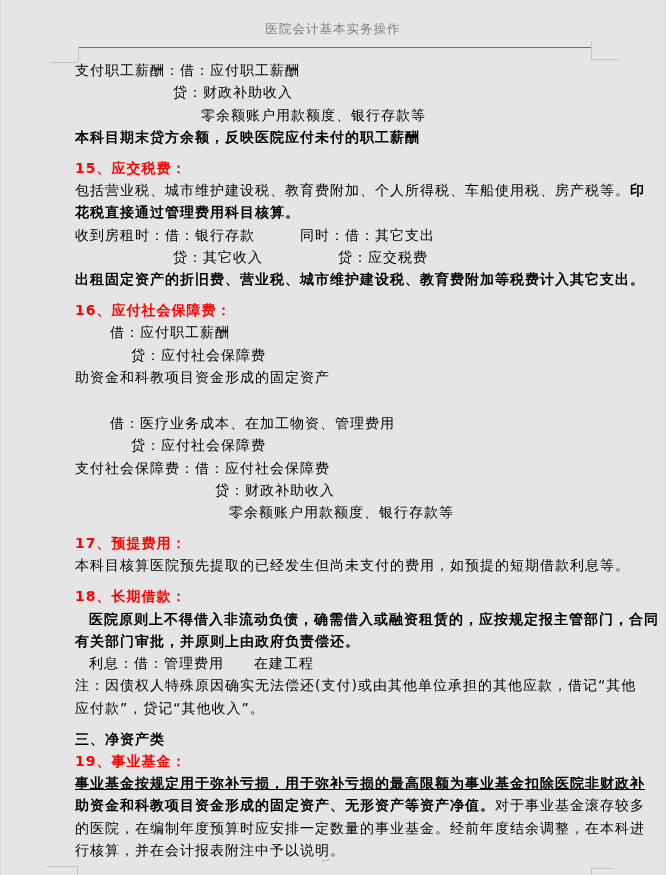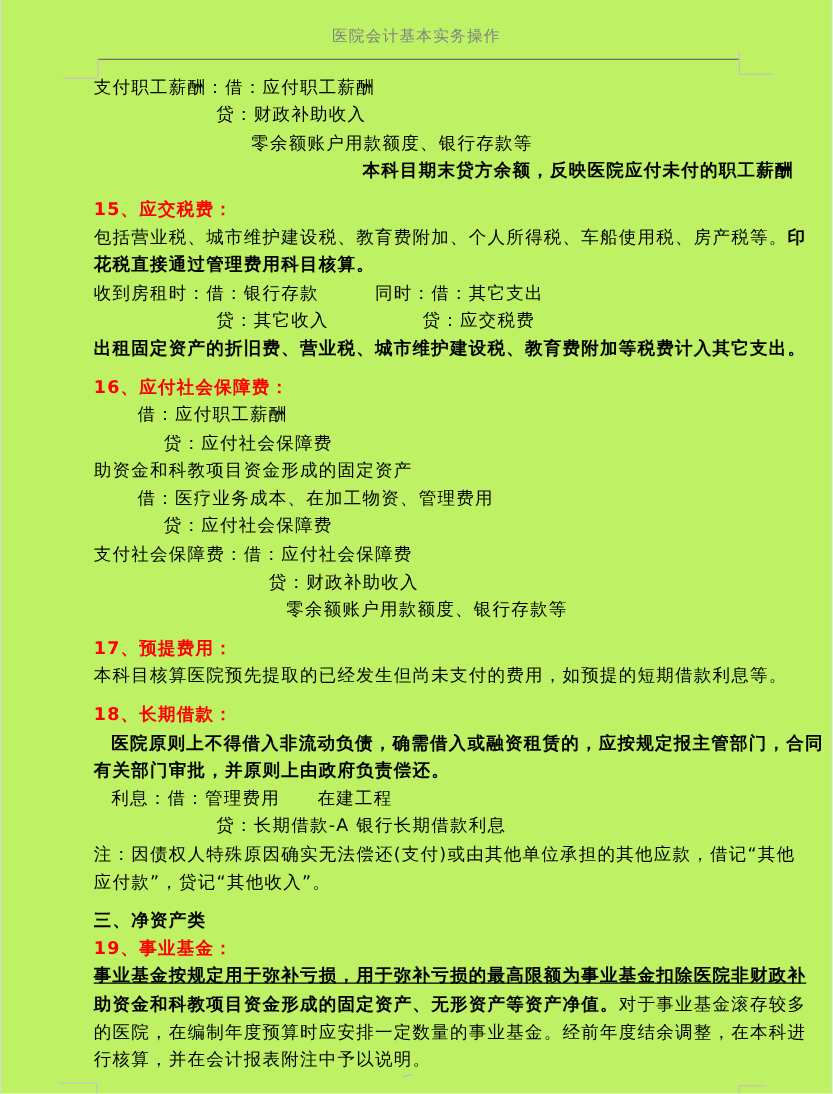--- a/index.html
+++ b/index.html
@@ -5,21 +5,21 @@
   html, body {
     margin: 0;
     padding: 0;
     background: #ffffff;
     font-family: "DejaVu Sans", sans-serif;
   }
   #page {
     position: relative;
     width: 666px;
     height: 875px;
-    background: #bef264;
+    background: #e5e5e5;
     overflow: hidden;
   }
   .page-edge {
     position: absolute;
     top: 0;
     bottom: 0;
     width: 1px;
     background: #d9d9d9;
   }
   .page-edge.left { left: 0; }
@@ -103,43 +103,42 @@
   <div class="corner bl-h"></div>
   <div class="corner bl-v"></div>
   <div class="corner br-h"></div>
   <div class="corner br-v"></div>
   <div class="footer-dash"></div>
 
   <div id="body-lines">
       <div class="line" style="padding-left: 0px;"><span class="seg-normal">支付职工薪酬：借：应付职工薪酬</span></div>
       <div class="line" style="padding-left: 98px;"><span class="seg-normal">贷：财政补助收入</span></div>
       <div class="line" style="padding-left: 126px;"><span class="seg-normal">零余额账户用款额度、银行存款等</span></div>
-      <div class="line" style="padding-left: 0px; text-align: right;"><span class="seg-bold">本科目期末贷方余额，反映医院应付未付的职工薪酬</span></div>
+      <div class="line" style="padding-left: 0px;"><span class="seg-bold">本科目期末贷方余额，反映医院应付未付的职工薪酬</span></div>
       <div class="line gap" style="padding-left: 0px;"><span class="seg-red-bold">15、应交税费：</span></div>
       <div class="line" style="padding-left: 0px;"><span class="seg-normal">包括营业税、城市维护建设税、教育费附加、个人所得税、车船使用税、房产税等。</span><span class="seg-bold">印</span></div>
       <div class="line" style="padding-left: 0px;"><span class="seg-bold">花税直接通过管理费用科目核算。</span></div>
       <div class="line" style="padding-left: 0px;"><span class="seg-normal">收到房租时：借：银行存款　　　同时：借：其它支出</span></div>
       <div class="line" style="padding-left: 98px;"><span class="seg-normal">贷：其它收入　　　　　贷：应交税费</span></div>
       <div class="line" style="padding-left: 0px;"><span class="seg-bold">出租固定资产的折旧费、营业税、城市维护建设税、教育费附加等税费计入其它支出。</span></div>
       <div class="line gap" style="padding-left: 0px;"><span class="seg-red-bold">16、应付社会保障费：</span></div>
       <div class="line" style="padding-left: 35px;"><span class="seg-normal">借：应付职工薪酬</span></div>
       <div class="line" style="padding-left: 56px;"><span class="seg-normal">贷：应付社会保障费</span></div>
       <div class="line" style="padding-left: 0px;"><span class="seg-normal">助资金和科教项目资金形成的固定资产</span></div>
-      <div class="line" style="padding-left: 35px;"><span class="seg-normal">借：医疗业务成本、在加工物资、管理费用</span></div>
+      <div class="line" style="padding-left: 35px; margin-top: 24px;"><span class="seg-normal">借：医疗业务成本、在加工物资、管理费用</span></div>
       <div class="line" style="padding-left: 56px;"><span class="seg-normal">贷：应付社会保障费</span></div>
       <div class="line" style="padding-left: 0px;"><span class="seg-normal">支付社会保障费：借：应付社会保障费</span></div>
       <div class="line" style="padding-left: 140px;"><span class="seg-normal">贷：财政补助收入</span></div>
       <div class="line" style="padding-left: 154px;"><span class="seg-normal">零余额账户用款额度、银行存款等</span></div>
       <div class="line gap" style="padding-left: 0px;"><span class="seg-red-bold">17、预提费用：</span></div>
       <div class="line" style="padding-left: 0px;"><span class="seg-normal">本科目核算医院预先提取的已经发生但尚未支付的费用，如预提的短期借款利息等。</span></div>
       <div class="line gap" style="padding-left: 0px;"><span class="seg-red-bold">18、长期借款：</span></div>
       <div class="line" style="padding-left: 14px;"><span class="seg-bold">医院原则上不得借入非流动负债，确需借入或融资租赁的，应按规定报主管部门，合同</span></div>
       <div class="line" style="padding-left: 0px;"><span class="seg-bold">有关部门审批，并原则上由政府负责偿还。</span></div>
       <div class="line" style="padding-left: 14px;"><span class="seg-normal">利息：借：管理费用　　在建工程</span></div>
-      <div class="line" style="padding-left: 98px;"><span class="seg-normal">贷：长期借款-A 银行长期借款利息</span></div>
       <div class="line" style="padding-left: 0px;"><span class="seg-normal">注：因债权人特殊原因确实无法偿还(支付)或由其他单位承担的其他应款，借记“其他</span></div>
       <div class="line" style="padding-left: 0px;"><span class="seg-normal">应付款”，贷记“其他收入”。</span></div>
       <div class="line gap" style="padding-left: 0px;"><span class="seg-bold">三、净资产类</span></div>
       <div class="line" style="padding-left: 0px;"><span class="seg-red-bold">19、事业基金：</span></div>
       <div class="line" style="padding-left: 0px; text-decoration: underline;"><span class="seg-bold">事业基金按规定用于弥补亏损，用于弥补亏损的最高限额为事业基金扣除医院非财政补</span></div>
       <div class="line" style="padding-left: 0px;"><span class="seg-bold">助资金和科教项目资金形成的固定资产、无形资产等资产净值。</span><span class="seg-normal">对于事业基金滚存较多</span></div>
       <div class="line" style="padding-left: 0px;"><span class="seg-normal">的医院，在编制年度预算时应安排一定数量的事业基金。经前年度结余调整，在本科进</span></div>
       <div class="line" style="padding-left: 0px;"><span class="seg-normal">行核算，并在会计报表附注中予以说明。</span></div>
     </div>
 </div>

